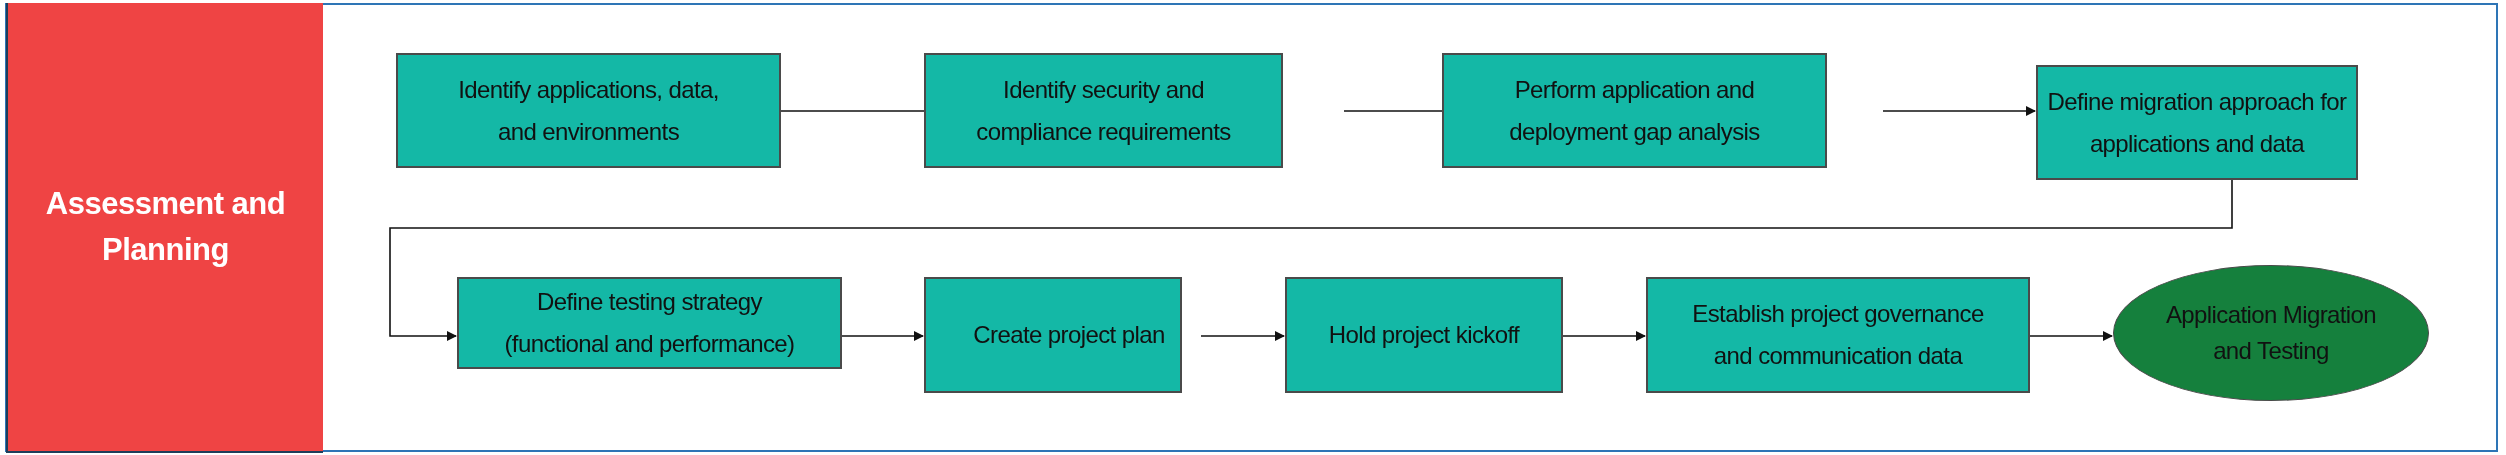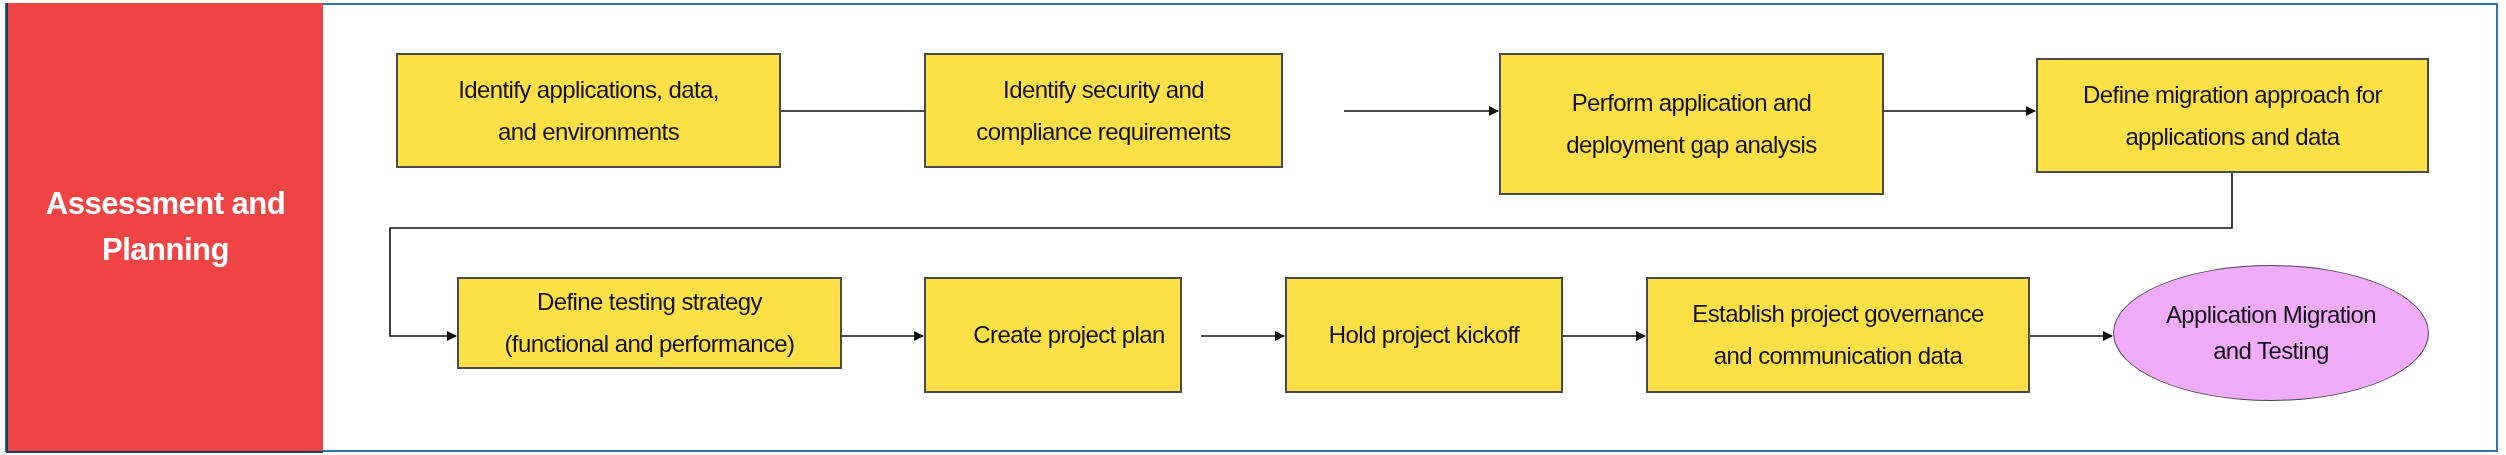--- a/index.html
+++ b/index.html
@@ -1,21 +1,21 @@
 <!DOCTYPE html>
 <html><head>
 <meta charset="utf-8">
 <style>
   html, body { margin: 0; padding: 0; background: #ffffff; }
   body { width: 2506px; height: 455px; position: relative; overflow: hidden; font-family: "Liberation Sans", sans-serif; }
   .frame { position: absolute; left: 5px; top: 3px; width: 2493px; height: 449px; border: 2px solid #2e75b6; box-sizing: border-box; background: #ffffff; }
   .phase-panel { position: absolute; left: 6px; top: 3px; width: 317px; height: 450px; background: #ef4444; border-left: 2px solid #1f3d5a; border-bottom: 2px solid #1f3d5a; box-sizing: border-box; display: flex; align-items: center; justify-content: center; }
   .phase-title { color: #ffffff; font-weight: bold; font-size: 31px; line-height: 46px; text-align: center; letter-spacing: -0.5px; }
-  .step { position: absolute; box-sizing: border-box; border: 2px solid #4a4a4a; background: #fde047; display: flex; align-items: center; justify-content: center; text-align: center; color: #111111; font-size: 24px; line-height: 42px; letter-spacing: -0.6px; }
-  .terminal { position: absolute; box-sizing: border-box; border: 1.5px solid #4a4a4a; border-radius: 50%; background: #f0abfc; display: flex; align-items: center; justify-content: center; text-align: center; color: #111111; font-size: 24px; line-height: 36px; letter-spacing: -0.6px; padding: 0 20px; }
+  .step { position: absolute; box-sizing: border-box; border: 2px solid #4a4a4a; background: #14b8a6; display: flex; align-items: center; justify-content: center; text-align: center; color: #111111; font-size: 24px; line-height: 42px; letter-spacing: -0.6px; }
+  .terminal { position: absolute; box-sizing: border-box; border: 1.5px solid #4a4a4a; border-radius: 50%; background: #15803d; display: flex; align-items: center; justify-content: center; text-align: center; color: #111111; font-size: 24px; line-height: 36px; letter-spacing: -0.6px; padding: 0 20px; }
   .lbl { white-space: pre-line; }
   svg.connectors { position: absolute; left: 0; top: 0; width: 2506px; height: 455px; pointer-events: none; }
 </style>
 </head>
 <body>
 
 <div class="frame"></div>
 
 <div class="phase-panel">
   <div class="phase-title lbl">Assessment and
@@ -41,25 +41,25 @@
 </svg>
 
 <div class="step" style="left:396px; top:53px; width:385px; height:115px;">
   <span class="lbl">Identify applications, data,
 and environments</span>
 </div>
 <div class="step" style="left:924px; top:53px; width:359px; height:115px;">
   <span class="lbl">Identify security and
 compliance requirements</span>
 </div>
-<div class="step" style="left:1499px; top:53px; width:385px; height:142px;">
+<div class="step" style="left:1442px; top:53px; width:385px; height:115px;">
   <span class="lbl">Perform application and
 deployment gap analysis</span>
 </div>
-<div class="step" style="left:2036px; top:58px; width:393px; height:115px;">
+<div class="step" style="left:2036px; top:65px; width:322px; height:115px;">
   <span class="lbl">Define migration approach for
 applications and data</span>
 </div>
 
 <div class="step" style="left:457px; top:277px; width:385px; height:92px;">
   <span class="lbl">Define testing strategy
 (functional and performance)</span>
 </div>
 <div class="step" style="left:924px; top:277px; width:258px; height:116px;padding-left:32px;">
   <span class="lbl">Create project plan</span>

